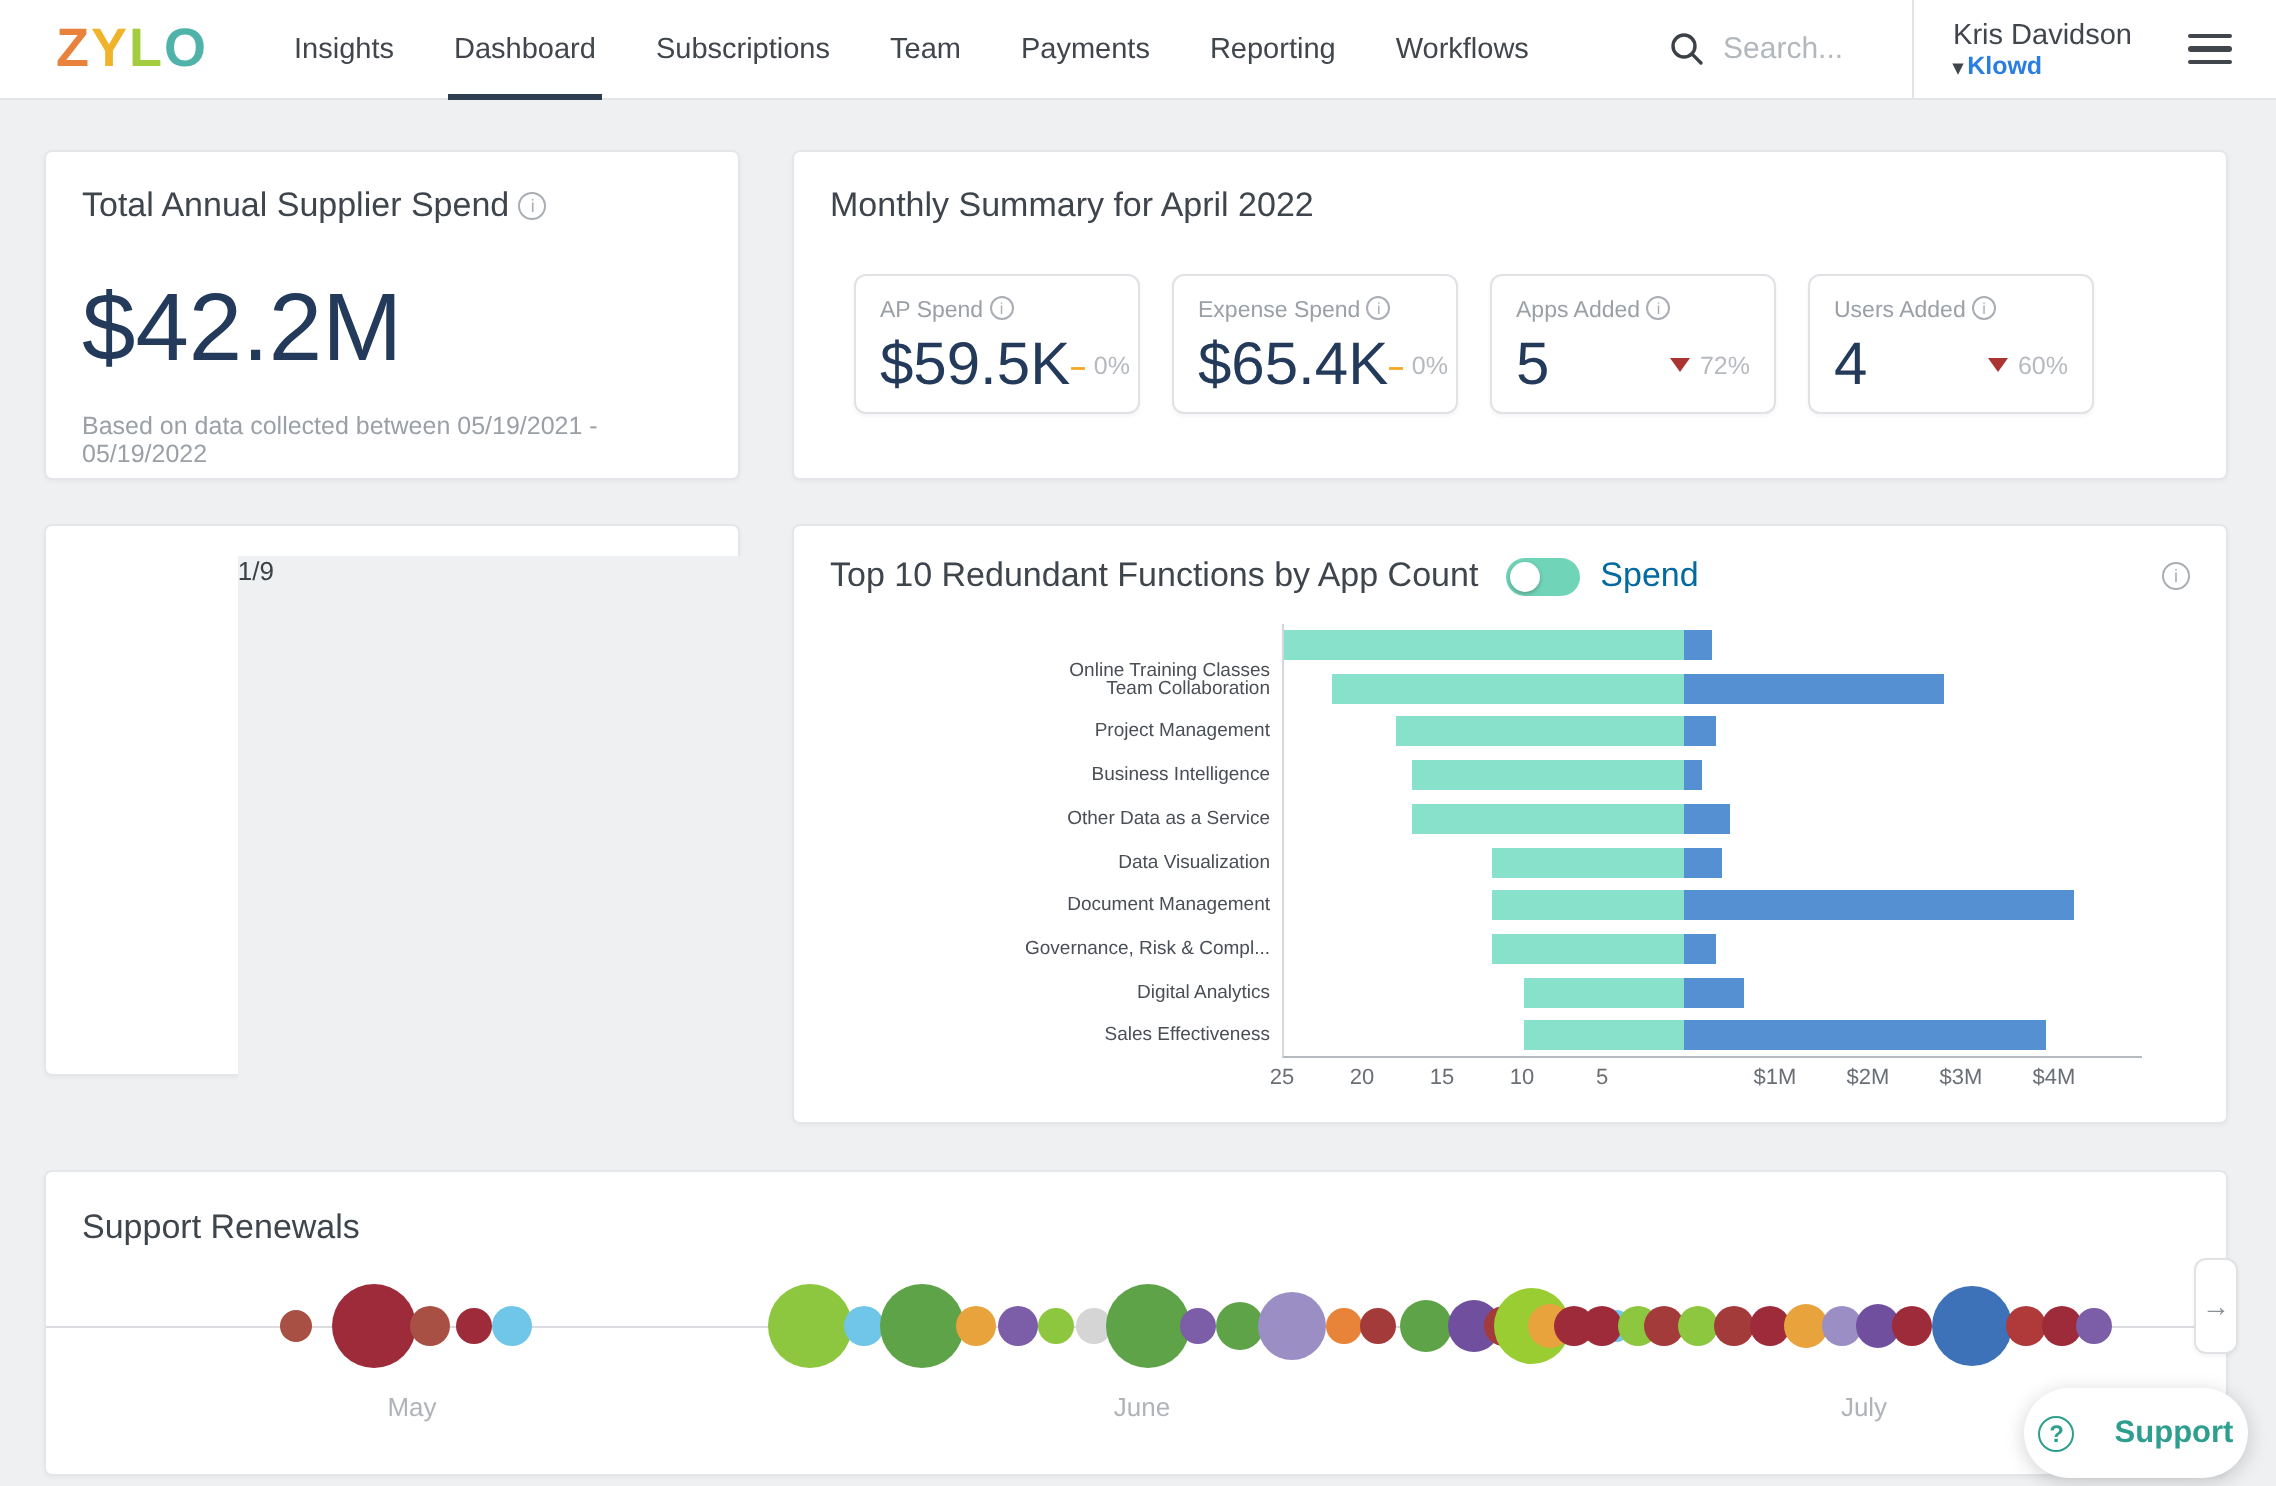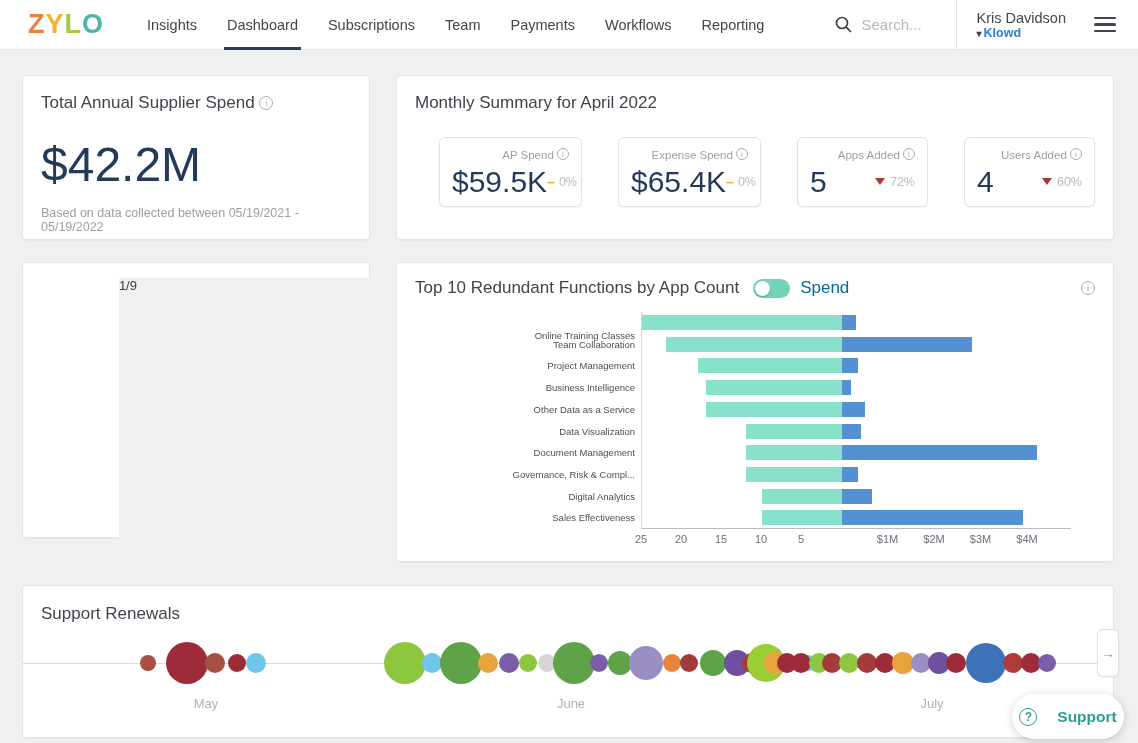--- a/index.html
+++ b/index.html
@@ -39,21 +39,21 @@
   #card-chart   { left:396px; top:262px; width:718px;  height:300px; padding:15px 18px; }
   #card-renewals{ left:22px;  top:585px; width:1092px; height:153px; }
 
   .info-icon { display:inline-flex; width:14px; height:14px; border:1px solid #a9aeb4; border-radius:50%;
                color:#a9aeb4; font-size:9px; align-items:center; justify-content:center; vertical-align:2px; }
   .info-icon::after { content:"i"; font-style:normal; }
 
   .big-value { font-size:48px; color:#233a5a; margin-top:24px; }
   .caption { font-size:12.5px; color:#9aa0a6; margin-top:14px; }
 
-  .stat-row { display:flex; gap:36px; margin-top:24px; margin-left:24px;text-align:right; }
+  .stat-row { display:flex; gap:16px; margin-top:24px; margin-left:12px; }
   .stat-box { width:143px; height:70px; border:1px solid #e0e2e5; border-radius:6px; background:#fff;
               box-shadow:0 1px 2px rgba(0,0,0,0.05); padding:10px 12px; }
   .stat-label { font-size:11.5px; color:#9aa0a6; white-space:nowrap; }
   .stat-value-row { display:flex; align-items:center; margin-top:4px; }
   .stat-value { font-size:30px; color:#233a5a; }
   .stat-delta { display:flex; align-items:center; margin-left:auto; font-size:12.5px; color:#b6babf; }
   .dash-flat { color:#f5a623; font-weight:bold; margin-right:4px; font-size:14px; }
   .tri-down { width:0; height:0; border-left:5px solid transparent; border-right:5px solid transparent;
               border-top:7px solid #a93431; margin-right:5px; }
 
@@ -107,22 +107,22 @@
         <span>Y</span>
         <span>L</span>
         <span>O</span>
     </div>
     <div class="nav" id="nav-items">
         <div class="nav-item">Insights</div>
         <div class="nav-item active">Dashboard</div>
         <div class="nav-item">Subscriptions</div>
         <div class="nav-item">Team</div>
         <div class="nav-item">Payments</div>
+        <div class="nav-item">Reporting</div>
         <div class="nav-item">Workflows</div>
-        <div class="nav-item">Reporting</div>
       </div>
     <div class="spacer"></div>
     <div class="search">
       <svg width="17" height="17" viewBox="0 0 17 17">
         <circle cx="7" cy="7" r="5.5" fill="none" stroke="#3c4147" stroke-width="1.7"></circle>
         <line x1="11.2" y1="11.2" x2="15.5" y2="15.5" stroke="#3c4147" stroke-width="1.7" stroke-linecap="round"></line>
       </svg>
       <span class="search-text">Search...</span>
     </div>
     <div class="hdr-divider"></div>

